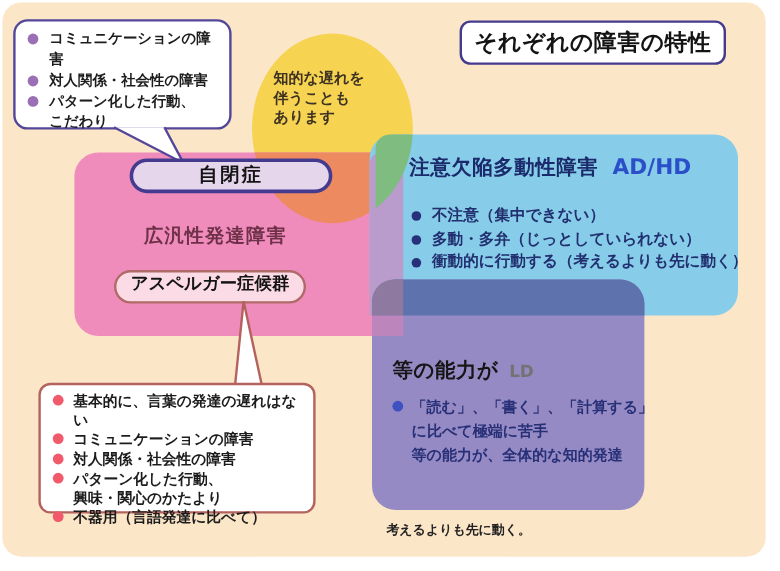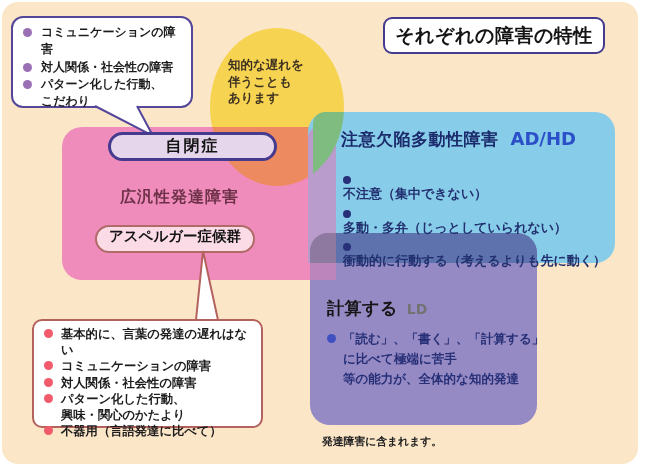--- a/index.html
+++ b/index.html
@@ -53,21 +53,21 @@
   #pdd-label{left:120px;top:187px;font-size:16px;font-weight:bold;color:#6E3148;letter-spacing:1px;}
   #asperger-pill{left:95px;top:225px;width:160px;height:28px;background:#FBDCE6;border:2px solid #B06A68;
                border-radius:15px;display:flex;align-items:flex-start;justify-content:center;box-sizing:border-box;}
   #asperger-pill span{font-size:14.5px;font-weight:bold;color:#141414;}
 
   
   #adhd-title{left:341px;top:128px;}
   #adhd-title .jp{font-size:17px;font-weight:bold;color:#1B2A6B;letter-spacing:0.5px;}
   #adhd-title .abbr{font-size:18px;font-weight:bold;color:#2B4FC8;margin-left:12px;}
   #adhd-list{left:343px;top:170px;}
-  #adhd-list .bl{font-size:13px;font-weight:bold;color:#22306F;line-height:19.5px;flex-direction:column;}
+  #adhd-list .bl{font-size:13px;font-weight:bold;color:#22306F;line-height:19.5px;}
   #adhd-list .dot{width:8px;height:8px;background:#28307A;margin:6px 9px 0 0;}
 
   
   #ld-title{left:327px;top:297px;}
   #ld-title .jp{font-size:17px;font-weight:bold;color:#161616;letter-spacing:0.5px;}
   #ld-title .abbr{font-size:14px;font-weight:bold;color:#737373;margin-left:9px;}
   #ld-list{left:327px;top:329px;}
   #ld-list .bl{font-size:12.5px;font-weight:bold;color:#273077;line-height:20px;}
   #ld-list .dot{width:9px;height:9px;background:#3F51C1;margin:5px 7px 0 0;}
 
@@ -181,34 +181,34 @@
         <span class="dot"></span>
         <span>多動・多弁（じっとしていられない）</span>
       </div>
       <div class="bl">
         <span class="dot"></span>
         <span>衝動的に行動する（考えるよりも先に動く）</span>
       </div>
     </div>
 
   <div class="abs" id="ld-title">
-    <span class="jp">計算する</span><span class="abbr">LD</span>
+    <span class="jp">等の能力が</span><span class="abbr">LD</span>
   </div>
   <div class="abs" id="ld-list">
       <div class="bl">
         <span class="dot"></span>
         <span>「読む」、「書く」、「計算する」</span>
       </div>
       <div class="bl cont">
         <span class="dot"></span>
         <span>に比べて極端に苦手</span>
       </div>
       <div class="bl cont">
         <span class="dot"></span>
         <span>等の能力が、全体的な知的発達</span>
       </div>
     </div>
 
   <div class="abs" id="footnote">
-      <div>発達障害に含まれます。</div>
+      <div>考えるよりも先に動く。</div>
     </div>
 
 </div>
 
 </body></html>

